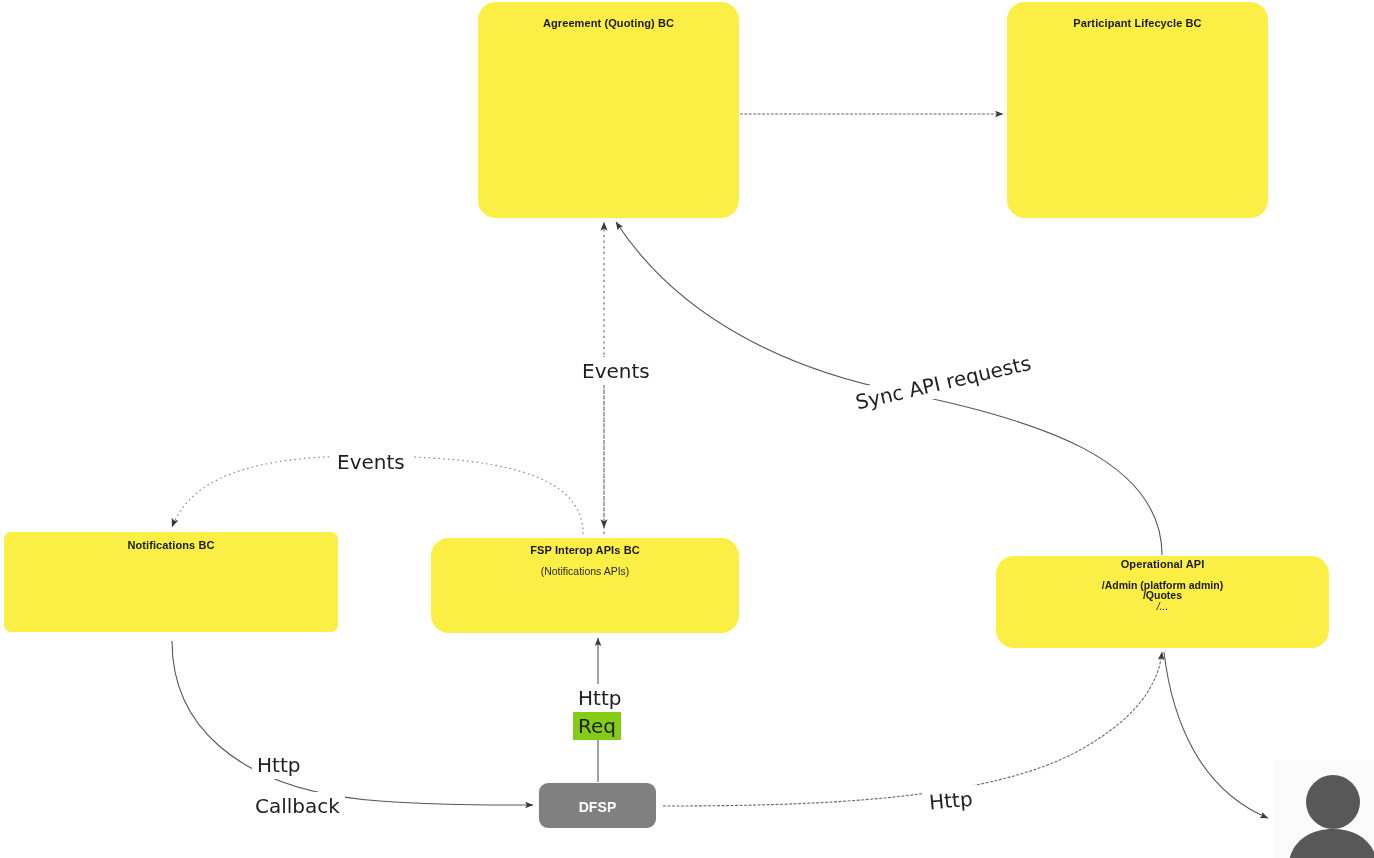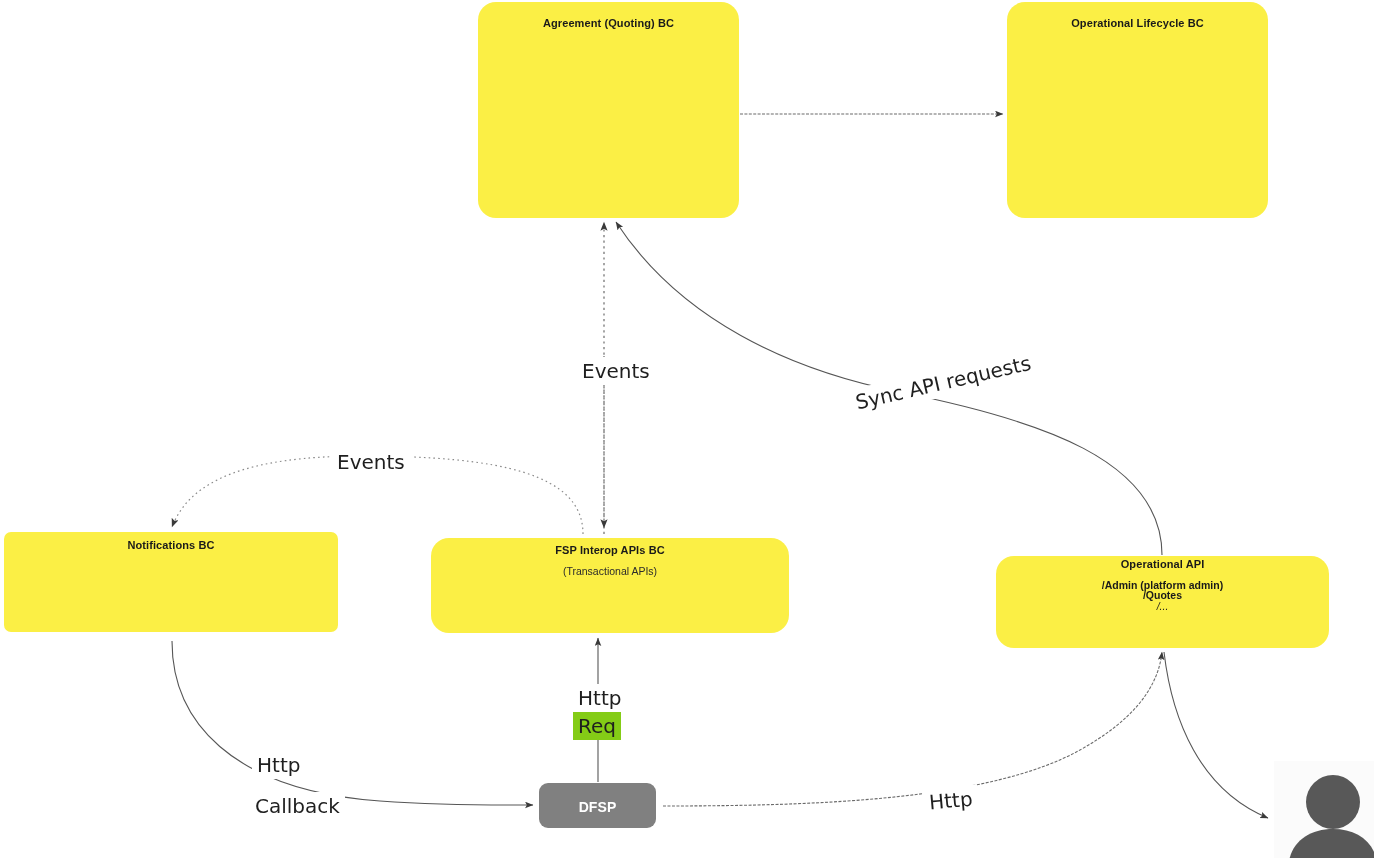--- a/index.html
+++ b/index.html
@@ -128,30 +128,30 @@
     <g>
       <path d="M1164,652 C1172,720 1200,790 1268,818" fill="none" stroke="#565656" stroke-width="1.1" marker-end="url(#arrow)"></path>
     </g>
   </svg>
 
   <div class="node" style="left:478px; top:2px; width:261px; height:216px;">
     <div class="node-title" style="top:15px;">Agreement (Quoting) BC</div>
   </div>
 
   <div class="node" style="left:1007px; top:2px; width:261px; height:216px;">
-    <div class="node-title" style="top:15px;">Operational Lifecycle BC</div>
+    <div class="node-title" style="top:15px;">Participant Lifecycle BC</div>
   </div>
 
   <div class="node" style="left:4px; top:532px; width:334px; height:100px;border-radius:7px;">
     <div class="node-title" style="top:7px;">Notifications BC</div>
   </div>
 
-  <div class="node" style="left:431px; top:538px; width:358px; height:95px;">
+  <div class="node" style="left:431px; top:538px; width:308px; height:95px;">
     <div class="node-title" style="top:6px;">FSP Interop APIs BC</div>
-    <div class="node-sub" style="top:27px;">(Transactional APIs)</div>
+    <div class="node-sub" style="top:27px;">(Notifications APIs)</div>
   </div>
 
   <div class="node" style="left:996px; top:556px; width:333px; height:92px;">
     <div class="node-title" style="top:2px;">Operational API</div>
     <div class="node-line" style="top:24px;">/Admin (platform admin)</div>
     <div class="node-line" style="top:34px;">/Quotes</div>
     <div class="node-line italic" style="top:45px;">/...</div>
   </div>
 
   <div class="node" style="left:539px; top:783px; width:117px; height:45px; background:#808080; border-radius:9px;">

